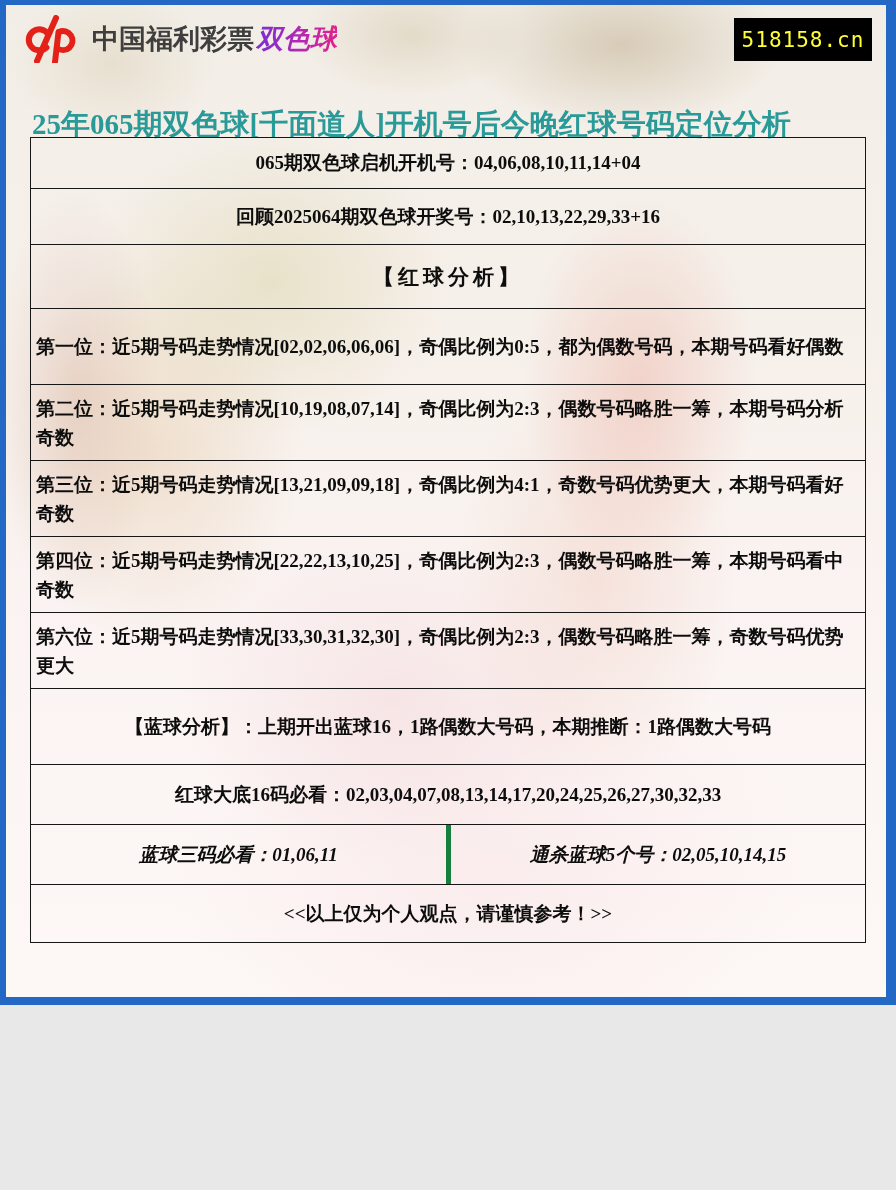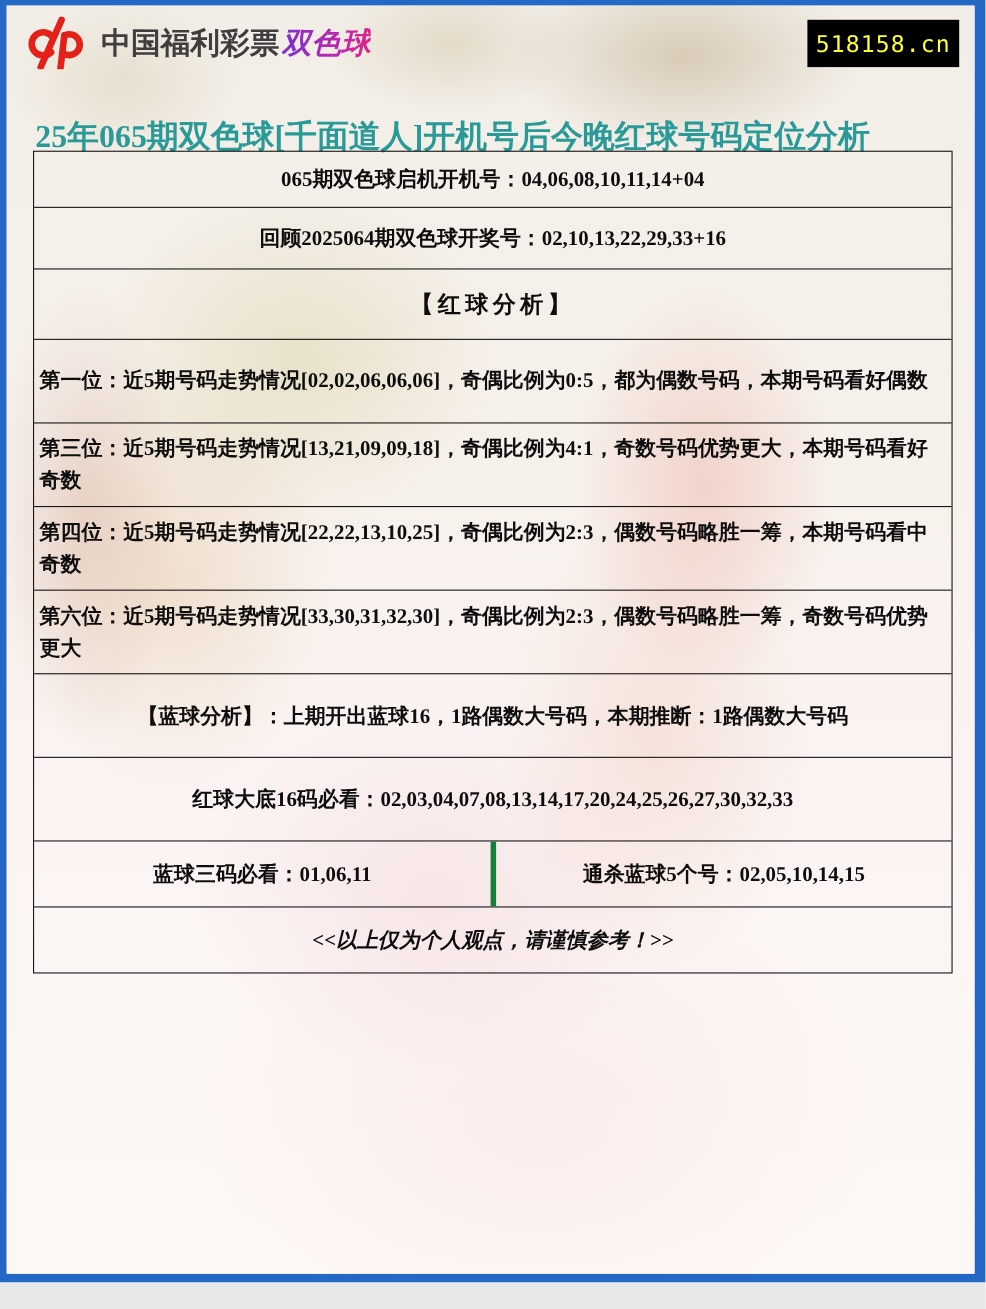--- a/index.html
+++ b/index.html
@@ -1,24 +1,24 @@
 <!DOCTYPE html>
 <html><head>
 <meta charset="utf-8">
 <style>
   html,body{margin:0;padding:0;background:#e8e8e8;}
   .page{
     position:relative;
-    width:896px;height:1166px;
+    width:896px;height:1005px;
     box-sizing:border-box;
     border:5px solid #2468c6;
     border-left-width:6px;
     border-right-width:10px;
     border-bottom-width:8px;
-    background:#ffffff;
+    background:#fef9c3;
     overflow:hidden;
     font-family:"Liberation Serif","DejaVu Serif",serif;
   }
   
   .bg-art{
     position:absolute;inset:0;z-index:0;pointer-events:none;
     background:
       radial-gradient(230px 120px at 70% 4%,  rgba(176,152,112,.40), rgba(176,152,112,0) 70%),
       radial-gradient(160px 90px  at 46% 3%,  rgba(196,176,136,.32), rgba(196,176,136,0) 70%),
       radial-gradient(150px 110px at 12% 6%,  rgba(205,188,150,.30), rgba(205,188,150,0) 70%),
@@ -106,20 +106,21 @@
 
     <div class="site-badge">518158.cn</div>
 
     <div class="page-title">25年065期双色球[千面道人]开机号后今晚红球号码定位分析</div>
 
     <div class="tbl">
       <div class="tr">065期双色球启机开机号：04,06,08,10,11,14+04</div>
       <div class="tr">回顾2025064期双色球开奖号：02,10,13,22,29,33+16</div>
       <div class="tr">【红球分析】</div>
       <div class="tr left">第一位：近5期号码走势情况[02,02,06,06,06]，奇偶比例为0:5，都为偶数号码，本期号码看好偶数</div>
+      <div class="tr left">第二位：近5期号码走势情况[10,19,08,07,14]，奇偶比例为2:3，偶数号码略胜一筹，本期号码分析奇数</div>
       <div class="tr left">第三位：近5期号码走势情况[13,21,09,09,18]，奇偶比例为4:1，奇数号码优势更大，本期号码看好奇数</div>
       <div class="tr left">第四位：近5期号码走势情况[22,22,13,10,25]，奇偶比例为2:3，偶数号码略胜一筹，本期号码看中奇数</div>
       <div class="tr left">第六位：近5期号码走势情况[33,30,31,32,30]，奇偶比例为2:3，偶数号码略胜一筹，奇数号码优势更大</div>
       <div class="tr">【蓝球分析】：上期开出蓝球16，1路偶数大号码，本期推断：1路偶数大号码</div>
       <div class="tr">红球大底16码必看：02,03,04,07,08,13,14,17,20,24,25,26,27,30,32,33</div>
       <div class="tr">
         <div class="cell l">蓝球三码必看：01,06,11</div>
         <div class="cell">通杀蓝球5个号：02,05,10,14,15</div>
       </div>
       <div class="tr">&lt;&lt;以上仅为个人观点，请谨慎参考！&gt;&gt;</div>

